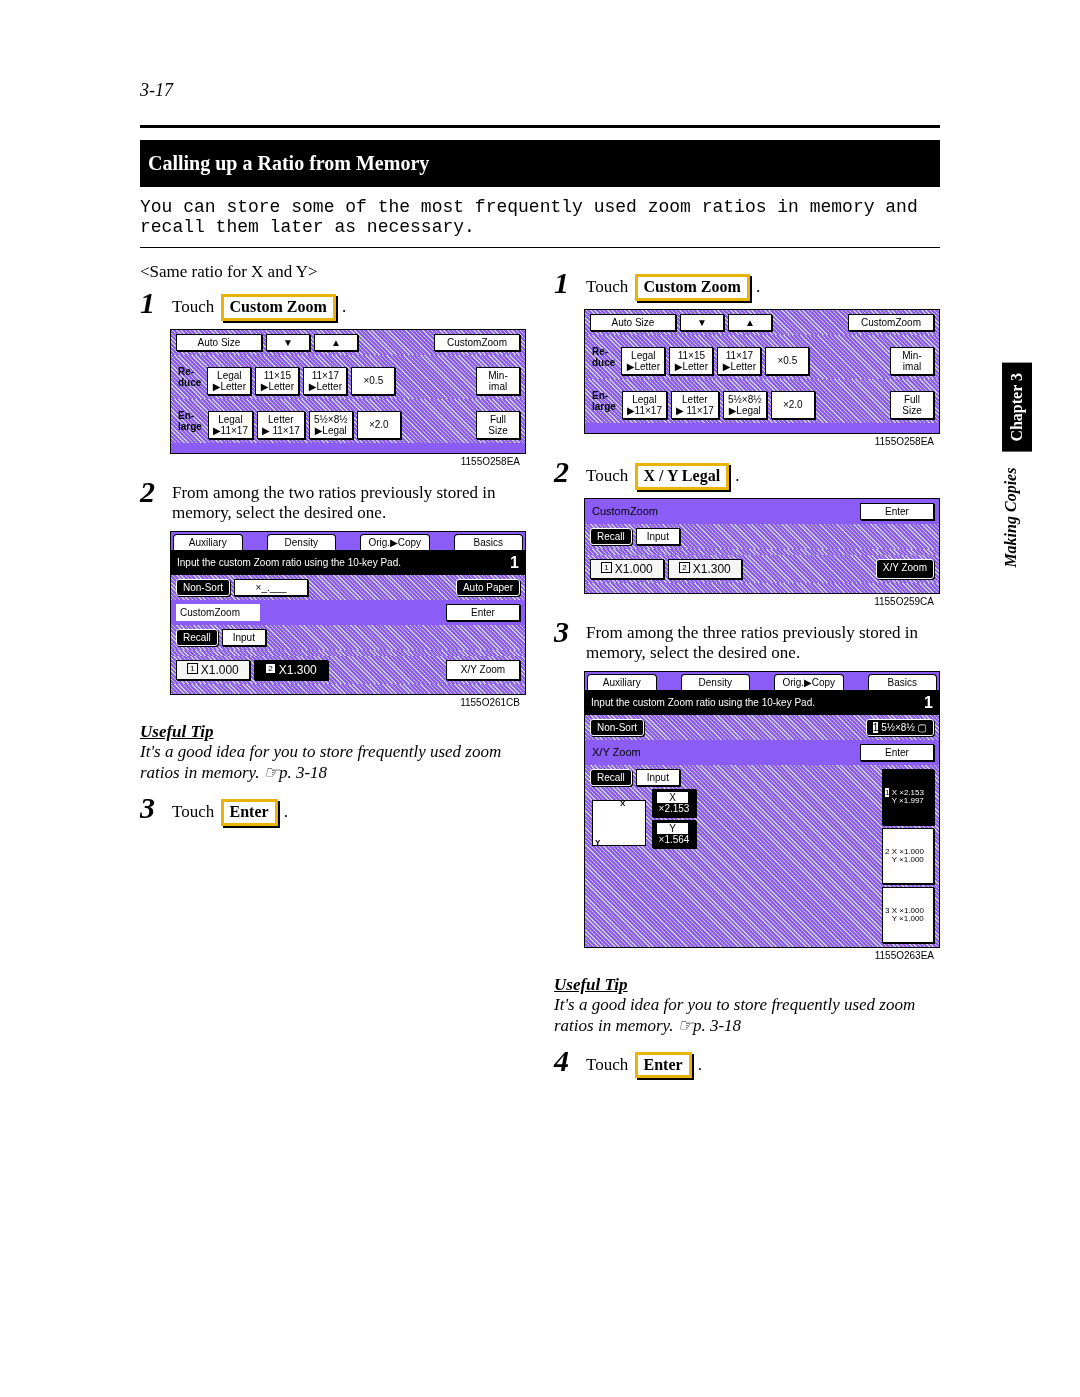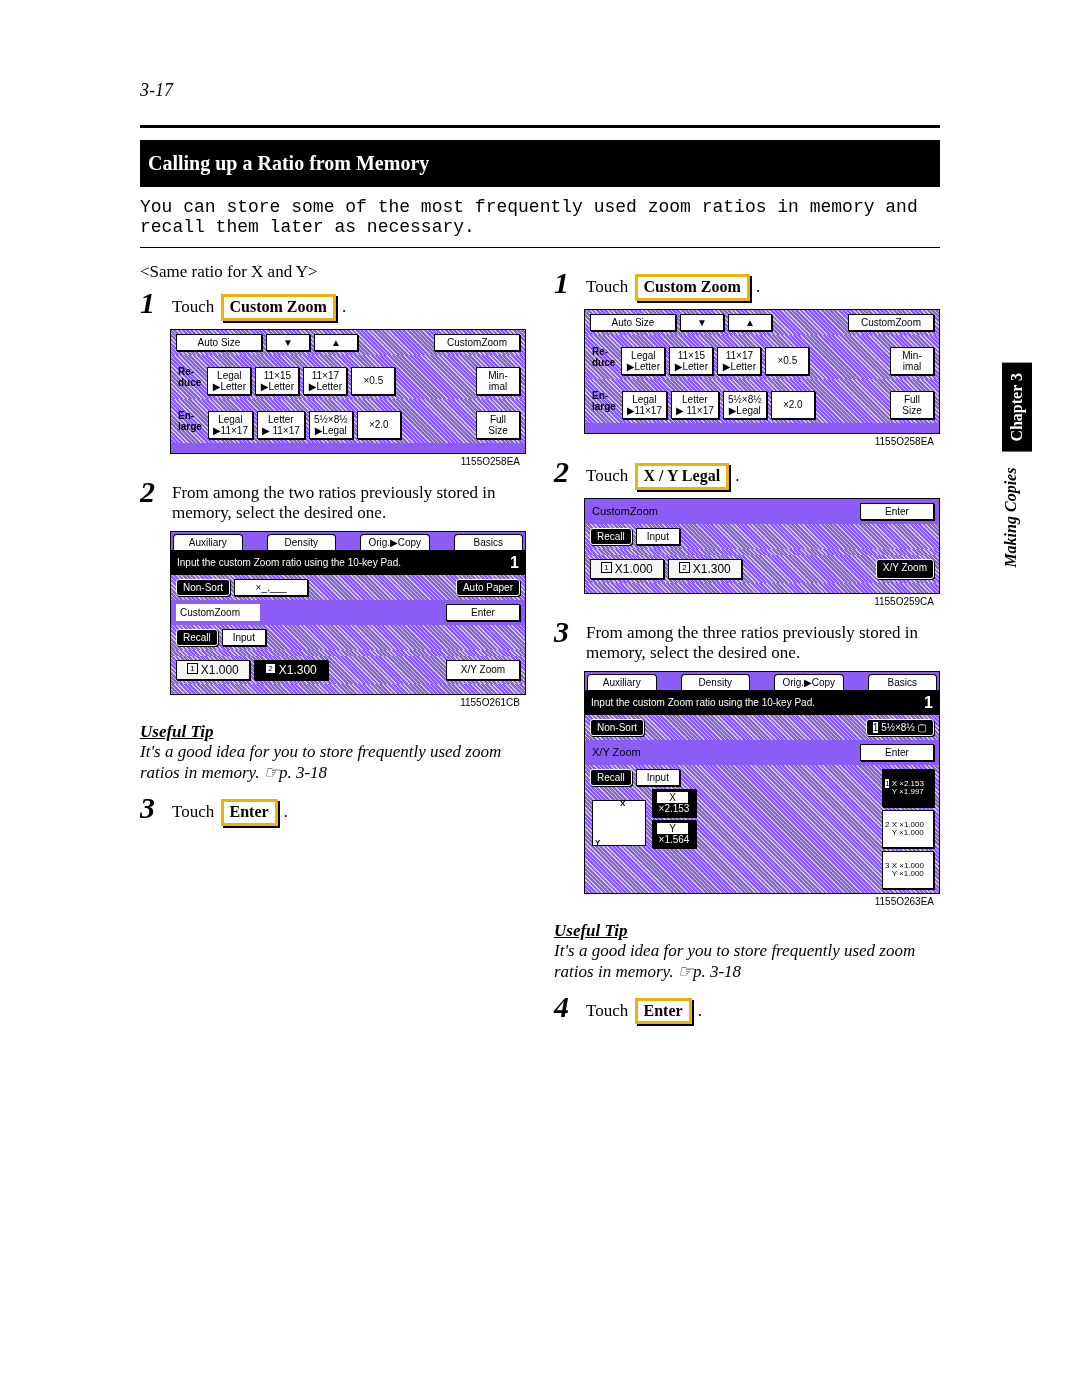--- a/index.html
+++ b/index.html
@@ -240,21 +240,21 @@
 
   
   .xy-diag {
     width:52px;height:44px;border:1px solid #000;position:relative;margin:2px;
     background:#fff;
   }
   .xy-diag .lblx {position:absolute;top:-2px;left:52%;font-size:8px;font-weight:bold;}
   .xy-diag .lbly {position:absolute;bottom:-2px;left:2px;font-size:8px;font-weight:bold;}
 
   .mempreset {
-    border:1px solid #000; font-size:8px; padding:10px 2px; line-height:1;
+    border:1px solid #000; font-size:8px; padding:19px 2px; line-height:1;
     background:#fff; box-shadow:1px 1px 0 #000; width:46px;
   }
   .mempreset.inv{background:#000;color:#fff;}
   .mempresets {display:flex;flex-direction:column;gap:3px;margin-left:4px;}
 </style>
 </head>
 <body>
 
 <div class="page">
   <div class="pagenum">3-17</div>

